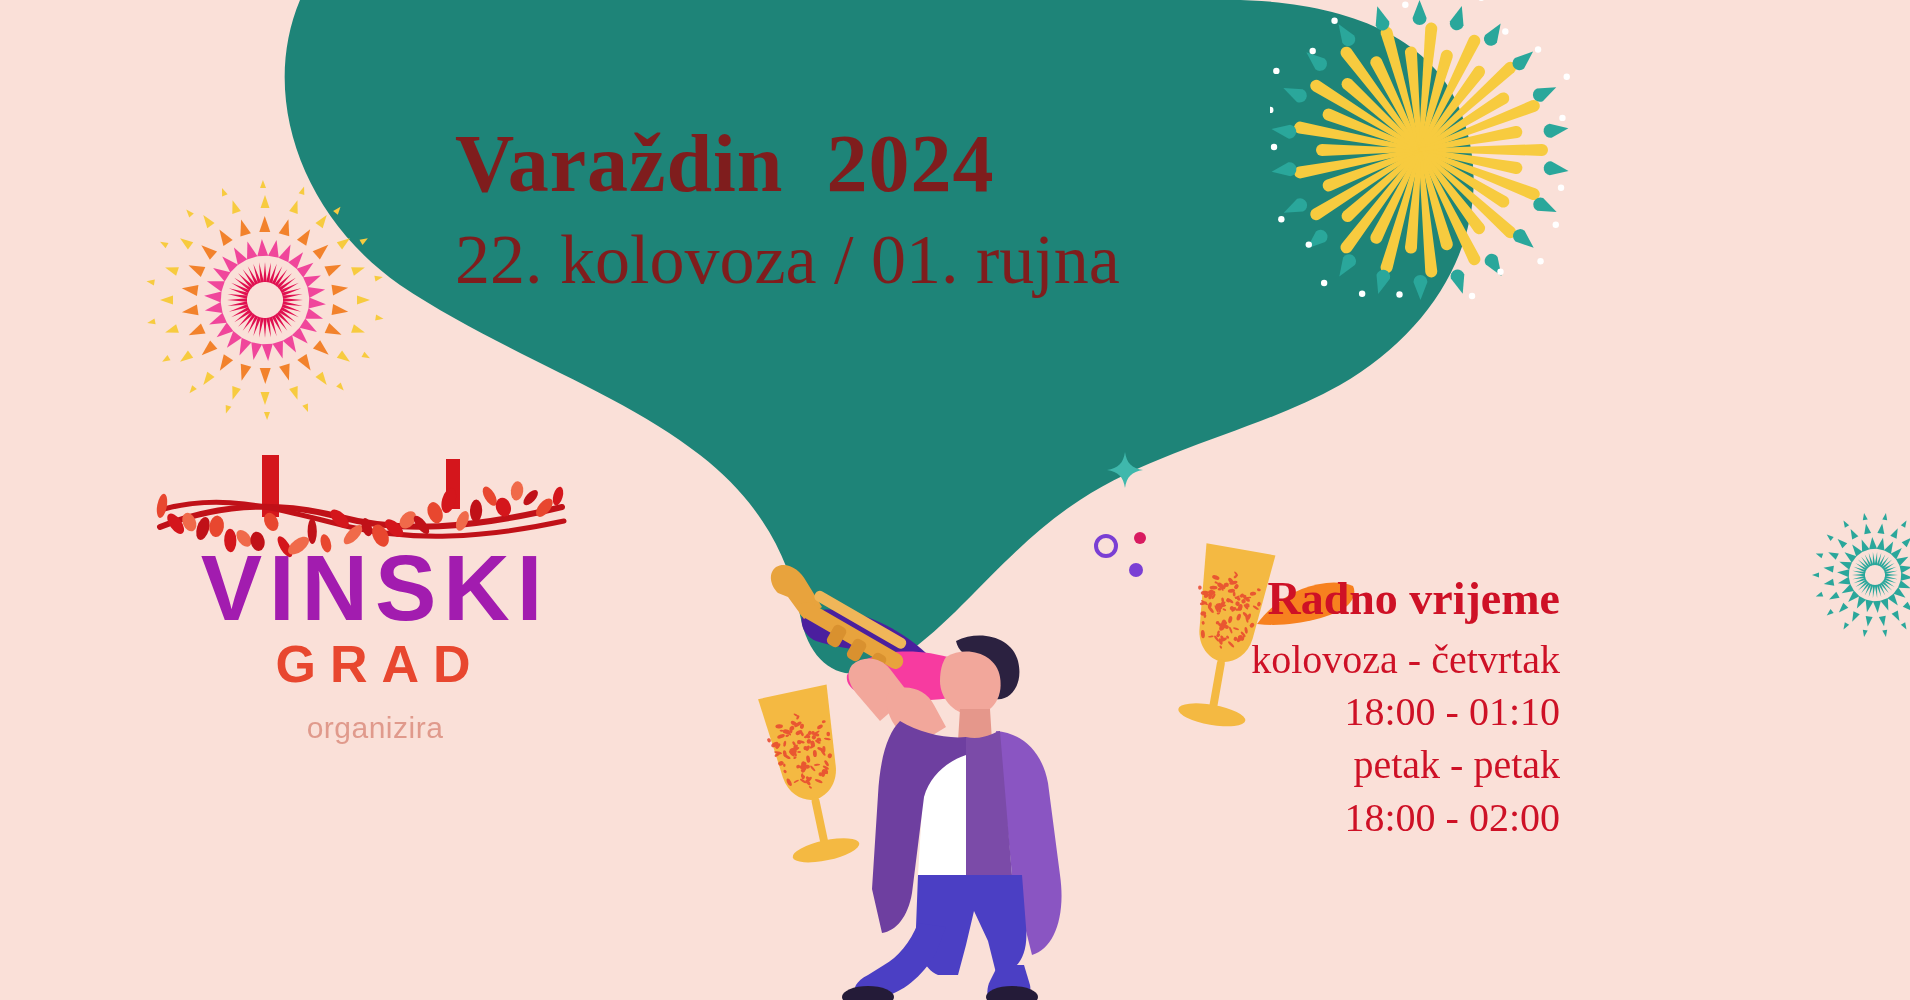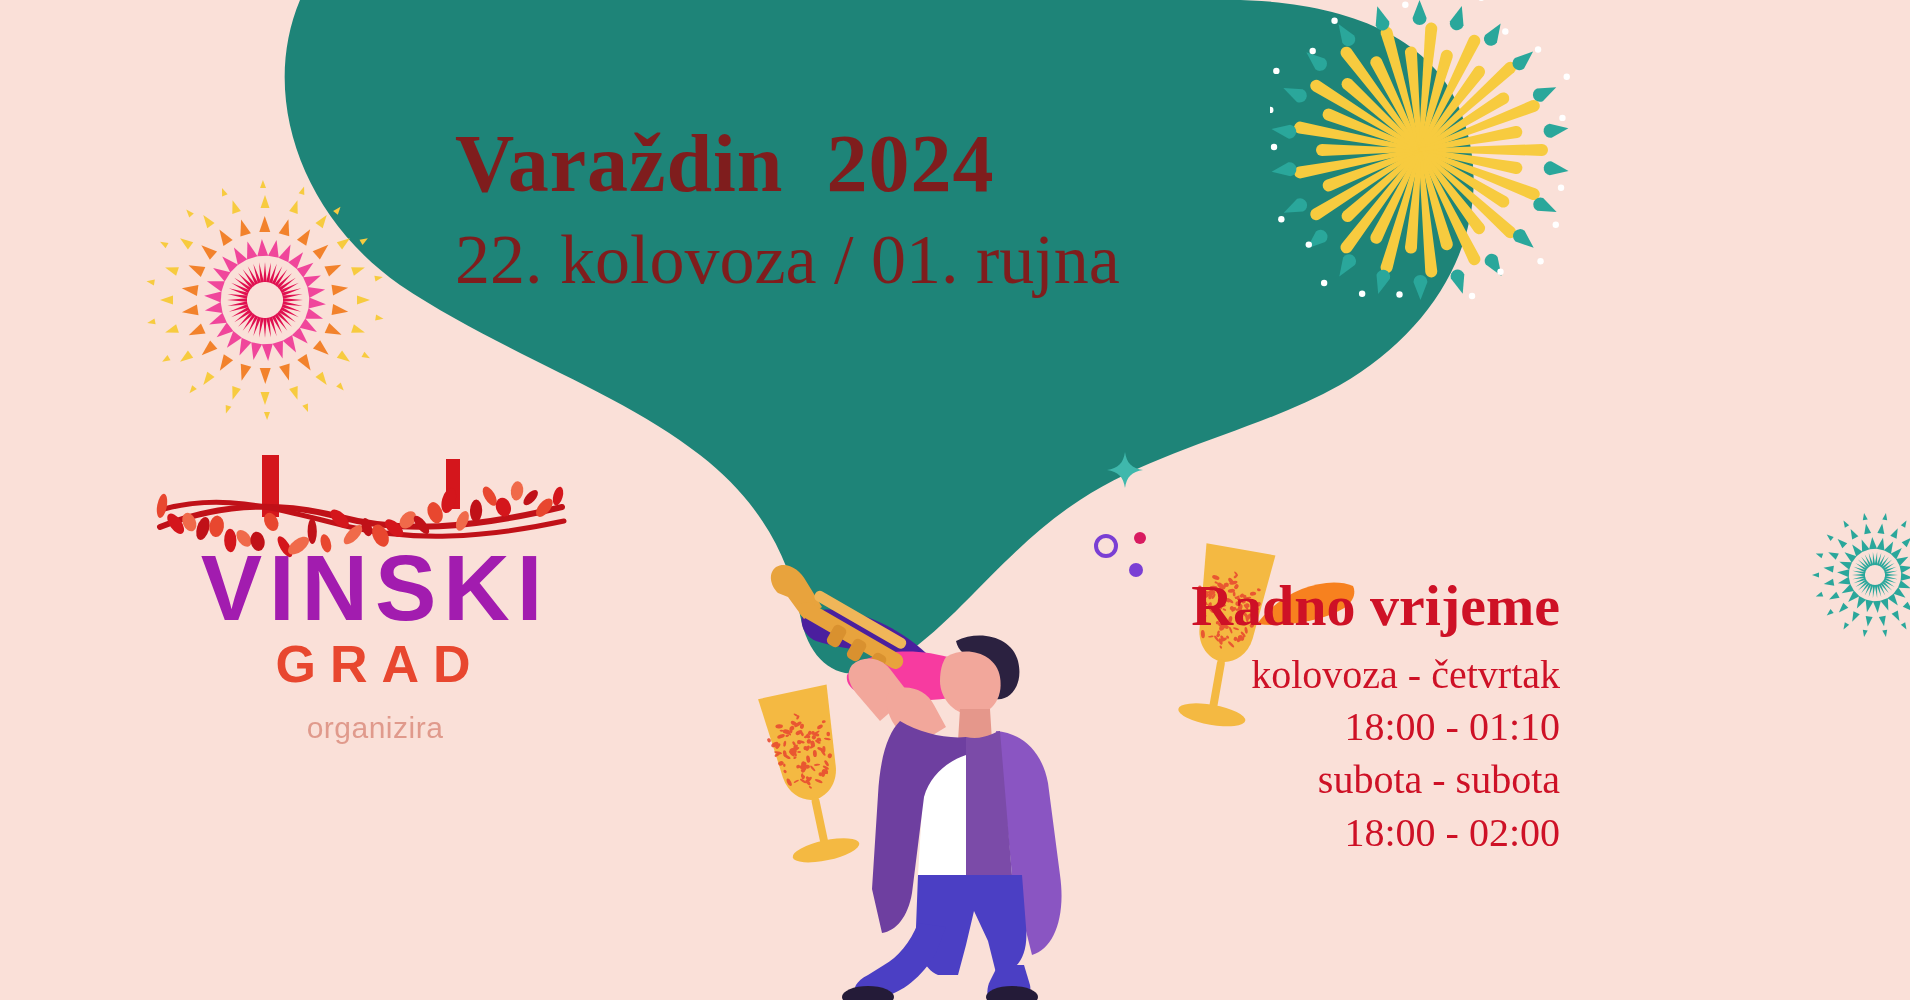--- a/index.html
+++ b/index.html
@@ -25,21 +25,21 @@
   }
   .headline .line2{
     font-size:70px;font-weight:400;line-height:1.45;white-space:pre;
   }
 
   
   .hours{
     position:absolute;right:350px;top:570px;text-align:right;z-index:25;
     color:#CE1126;
   }
-  .hours .h-title{font-size:58px;font-weight:700;line-height:1.25;margin-bottom:6px;}
+  .hours .h-title{font-size:46px;font-weight:700;line-height:1.25;margin-bottom:6px;}
   .hours .h-line{font-size:40px;font-weight:400;line-height:1.32;}
 
   
   .logo{position:absolute;left:160px;top:545px;width:430px;z-index:25;}
   .logo-vinski{
     font-family:"Liberation Sans", sans-serif;
     font-size:92px;font-weight:700;color:#a21caf;
     letter-spacing:7px;line-height:0.95;text-align:center;
   }
   .logo-grad{
@@ -832,17 +832,17 @@
 
   <div class="headline">
     <div class="line1">Varaždin  2024</div>
     <div class="line2">22. kolovoza / 01. rujna</div>
   </div>
 
   <div class="hours">
     <div class="h-title">Radno vrijeme</div>
     <div class="h-line">kolovoza - četvrtak</div>
     <div class="h-line">18:00 - 01:10</div>
-    <div class="h-line">subota - subota</div>
+    <div class="h-line">petak - petak</div>
     <div class="h-line">18:00 - 02:00</div>
   </div>
 
 </div>
 
 </body></html>

